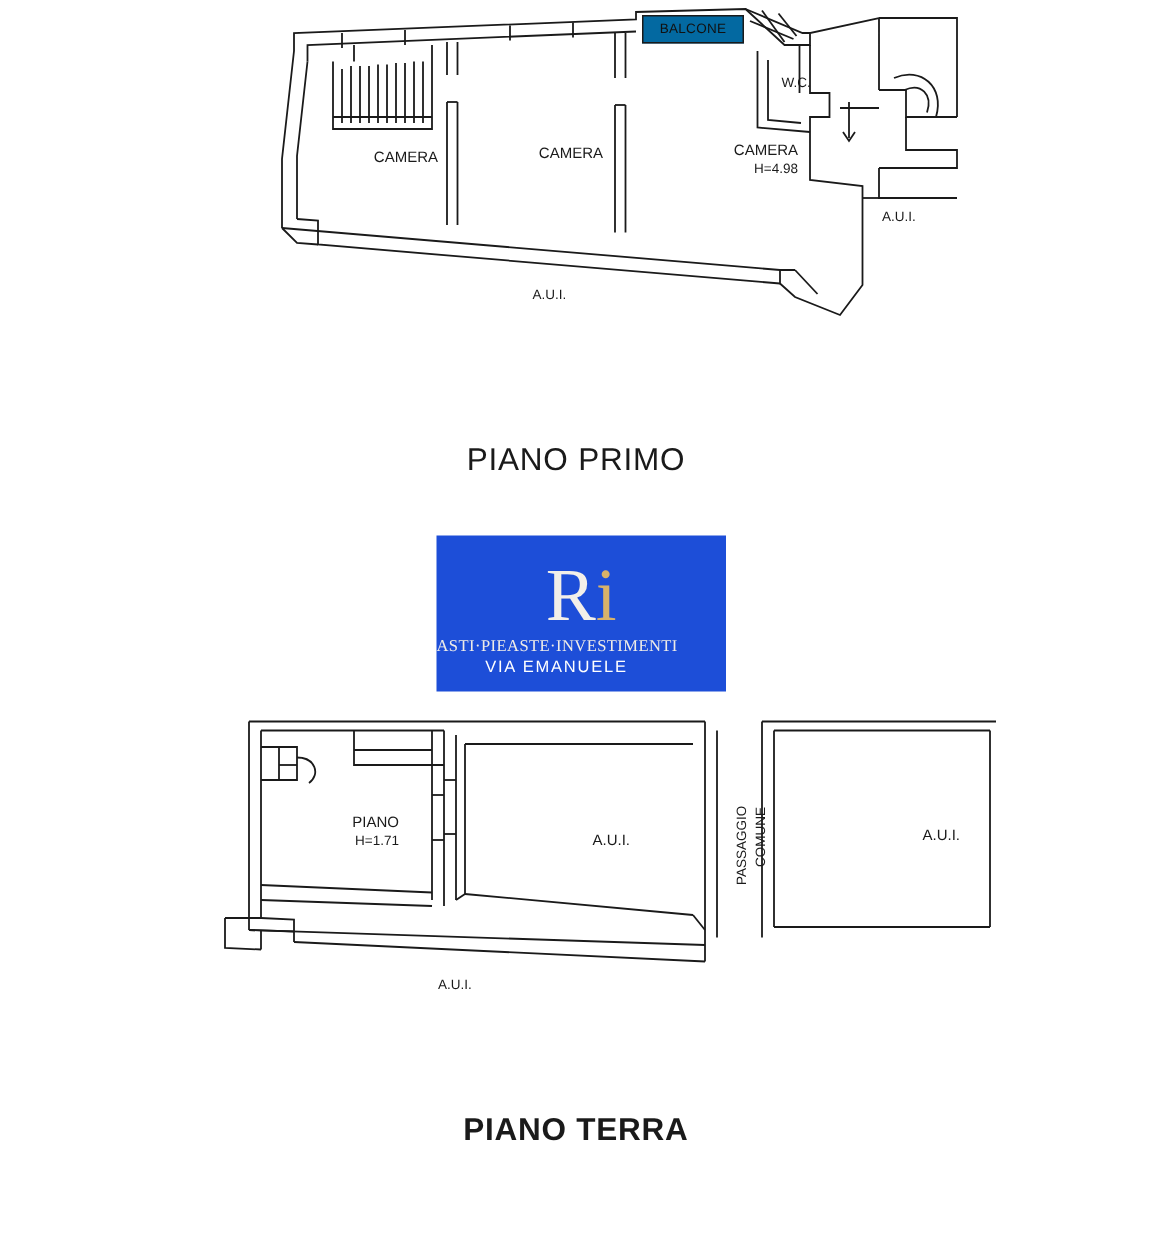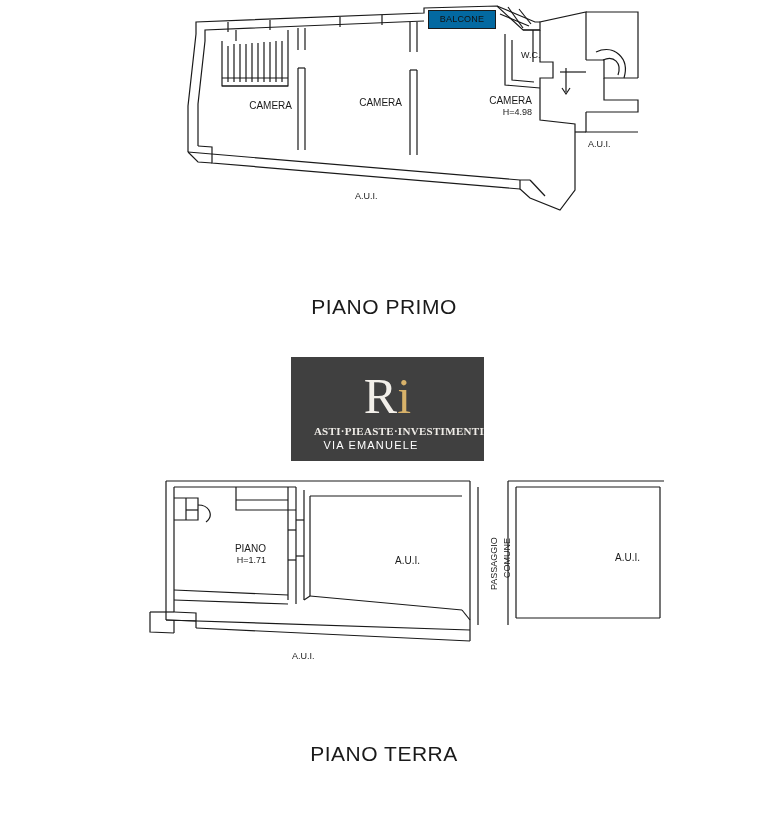--- a/index.html
+++ b/index.html
@@ -31,55 +31,54 @@
   }
   .floor-title {
     position: absolute;
     width: 100%;
     text-align: center;
     font-size: 21px;
     letter-spacing: 0.5px;
     color: #1a1a1a;
   }
   #title-first { top: 266px; margin-top: 29px; }
-  #title-ground { top: 742px; }
+  #title-ground { top: 742px; font-weight: bold; }
 
   .logo-box {
     position: absolute;
     left: 291px;
     top: 357px;
     width: 193px;
     height: 104px;
-    background: #404040;
+    background: #1d4ed8;
     overflow: hidden;
   }
   .logo-mark {
     position: absolute;
     left: 0;
     top: 6px;
     width: 193px;
     height: 66px;
     text-align: center;
     font-family: "Liberation Serif", serif;
     font-size: 50px;
     color: #f2efe9;
     line-height: 66px;
   }
   .logo-mark .accent { color: #d8b26a; }
   .logo-name {
     position: absolute;
     left: 0;
     top: 68px;
     width: 193px;
-    text-align: right;
+    text-align: left;
     font-family: "Liberation Serif", serif;
     font-size: 11px;
     letter-spacing: 0.3px;
     color: #efece7;
-    font-weight: bold;
   }
   .logo-sub {
     position: absolute;
     left: 0;
     top: 82px;
     width: 160px;
     text-align: center;
     font-size: 11px;
     letter-spacing: 1.2px;
     color: #ffffff;

